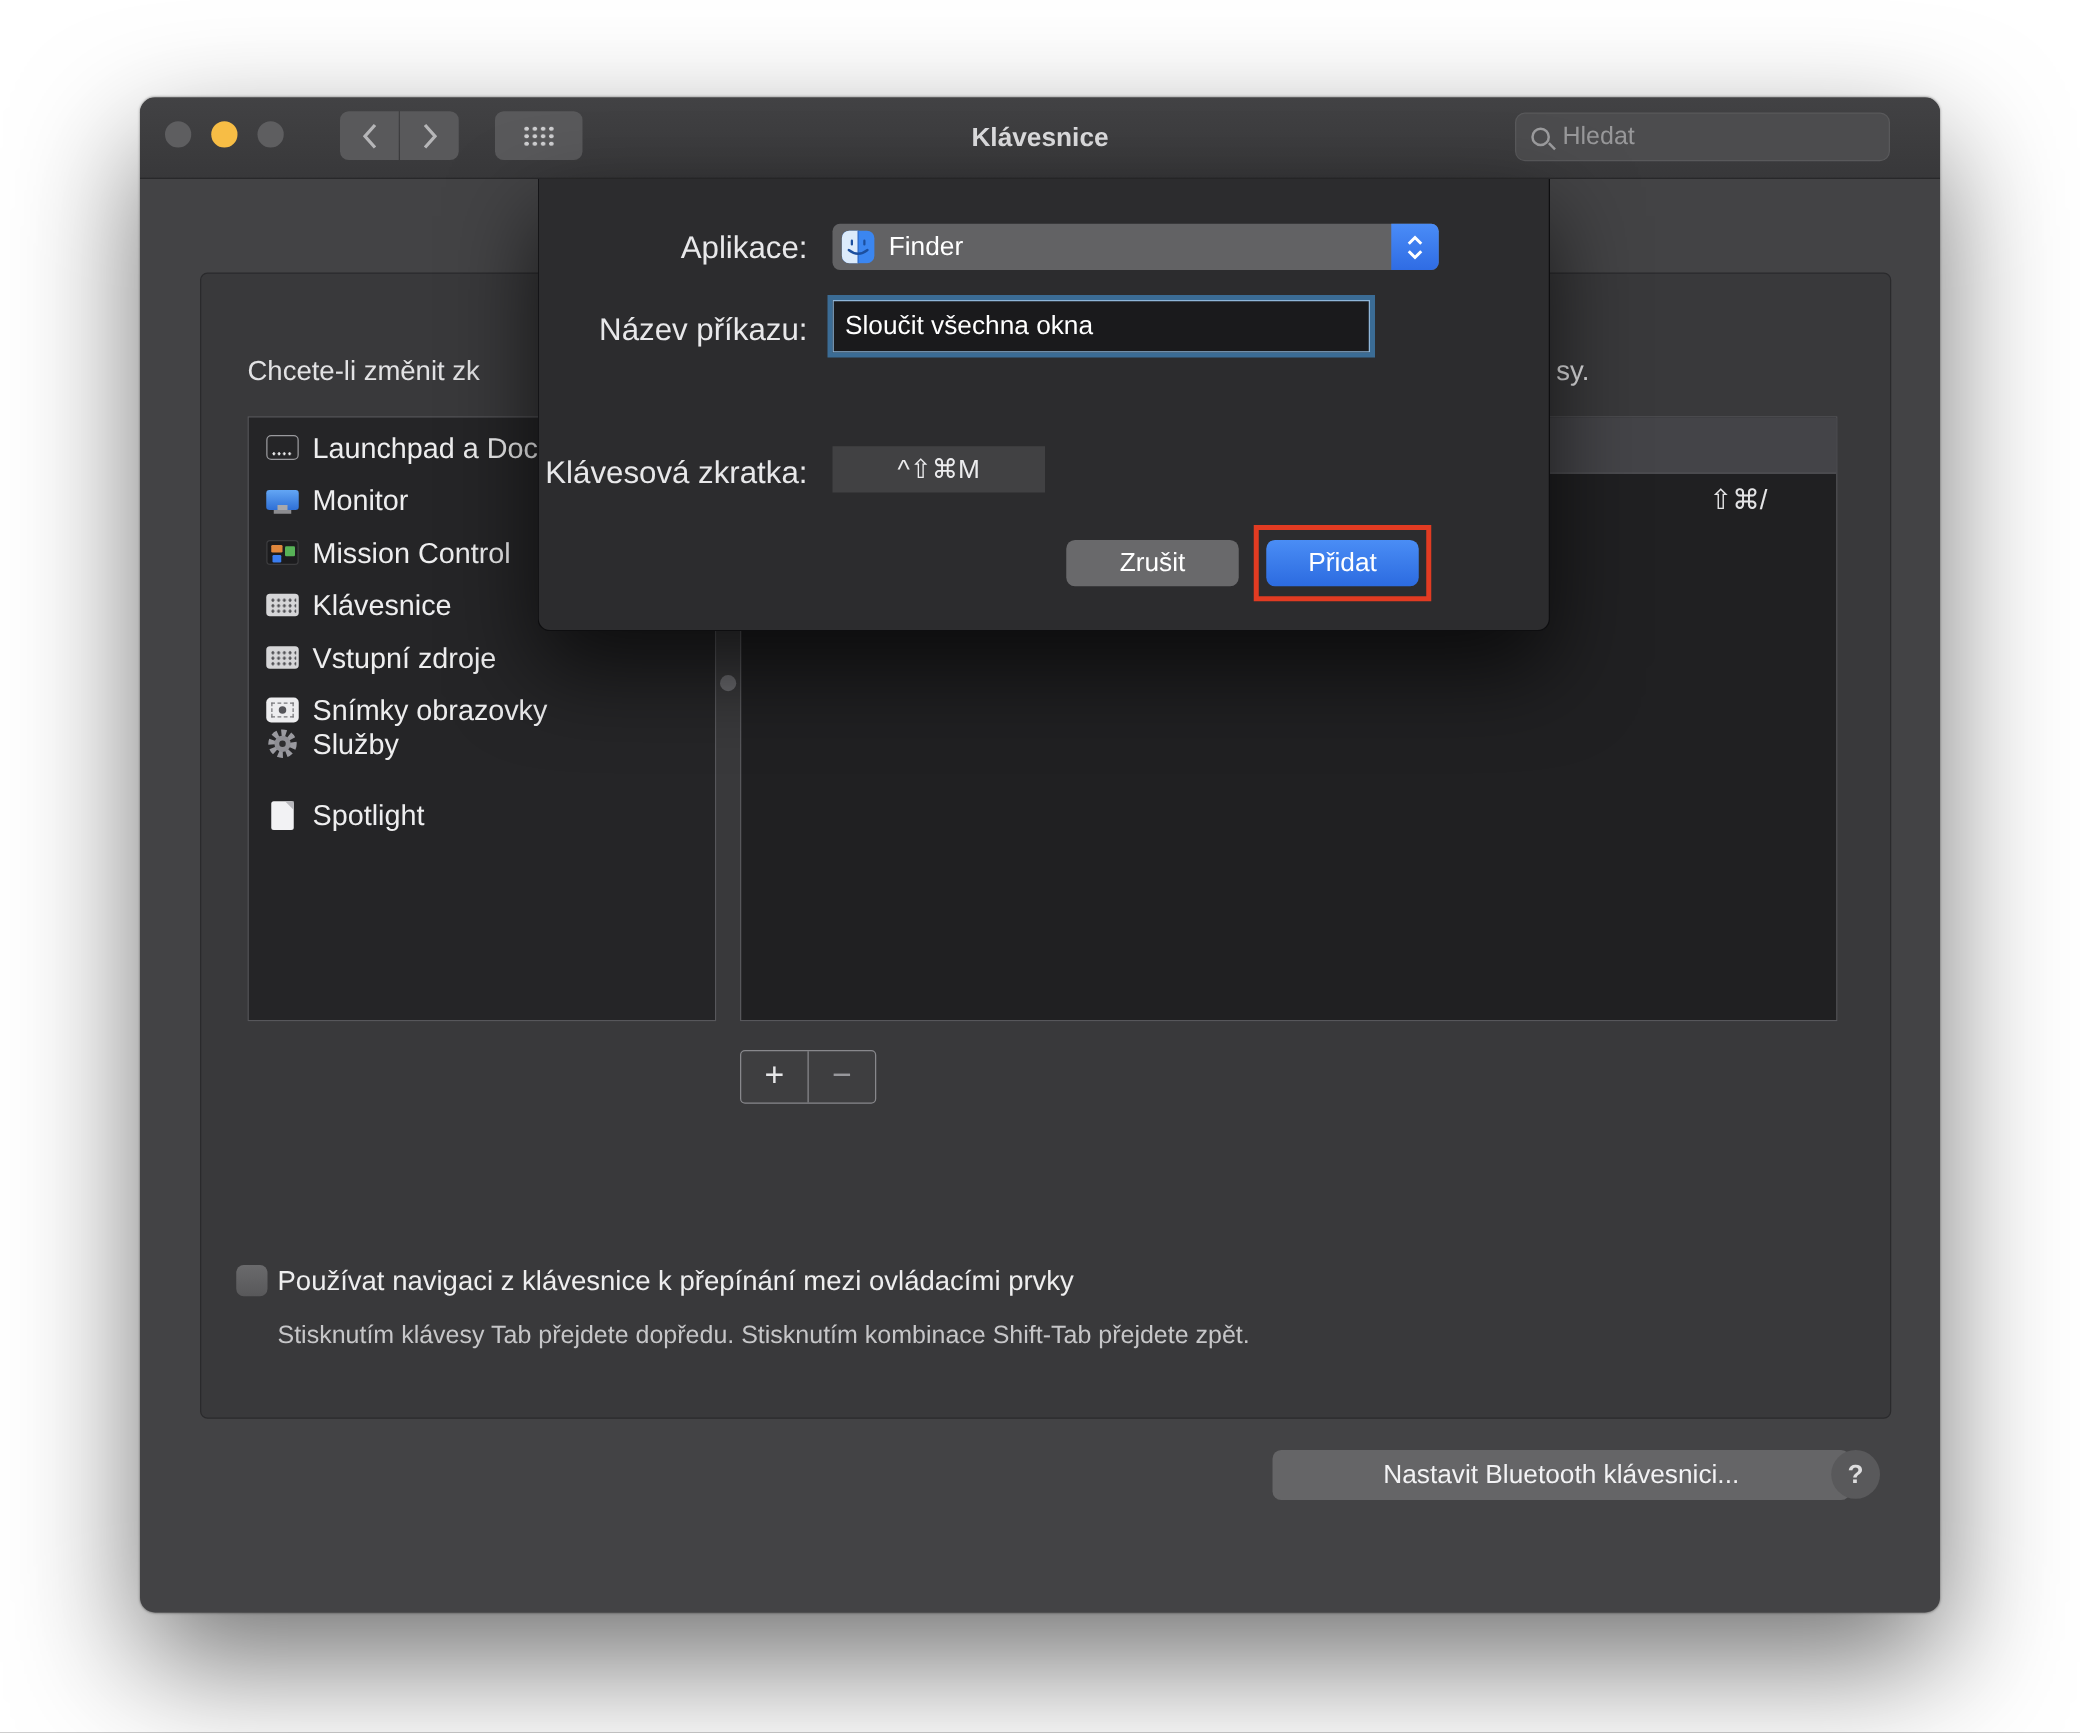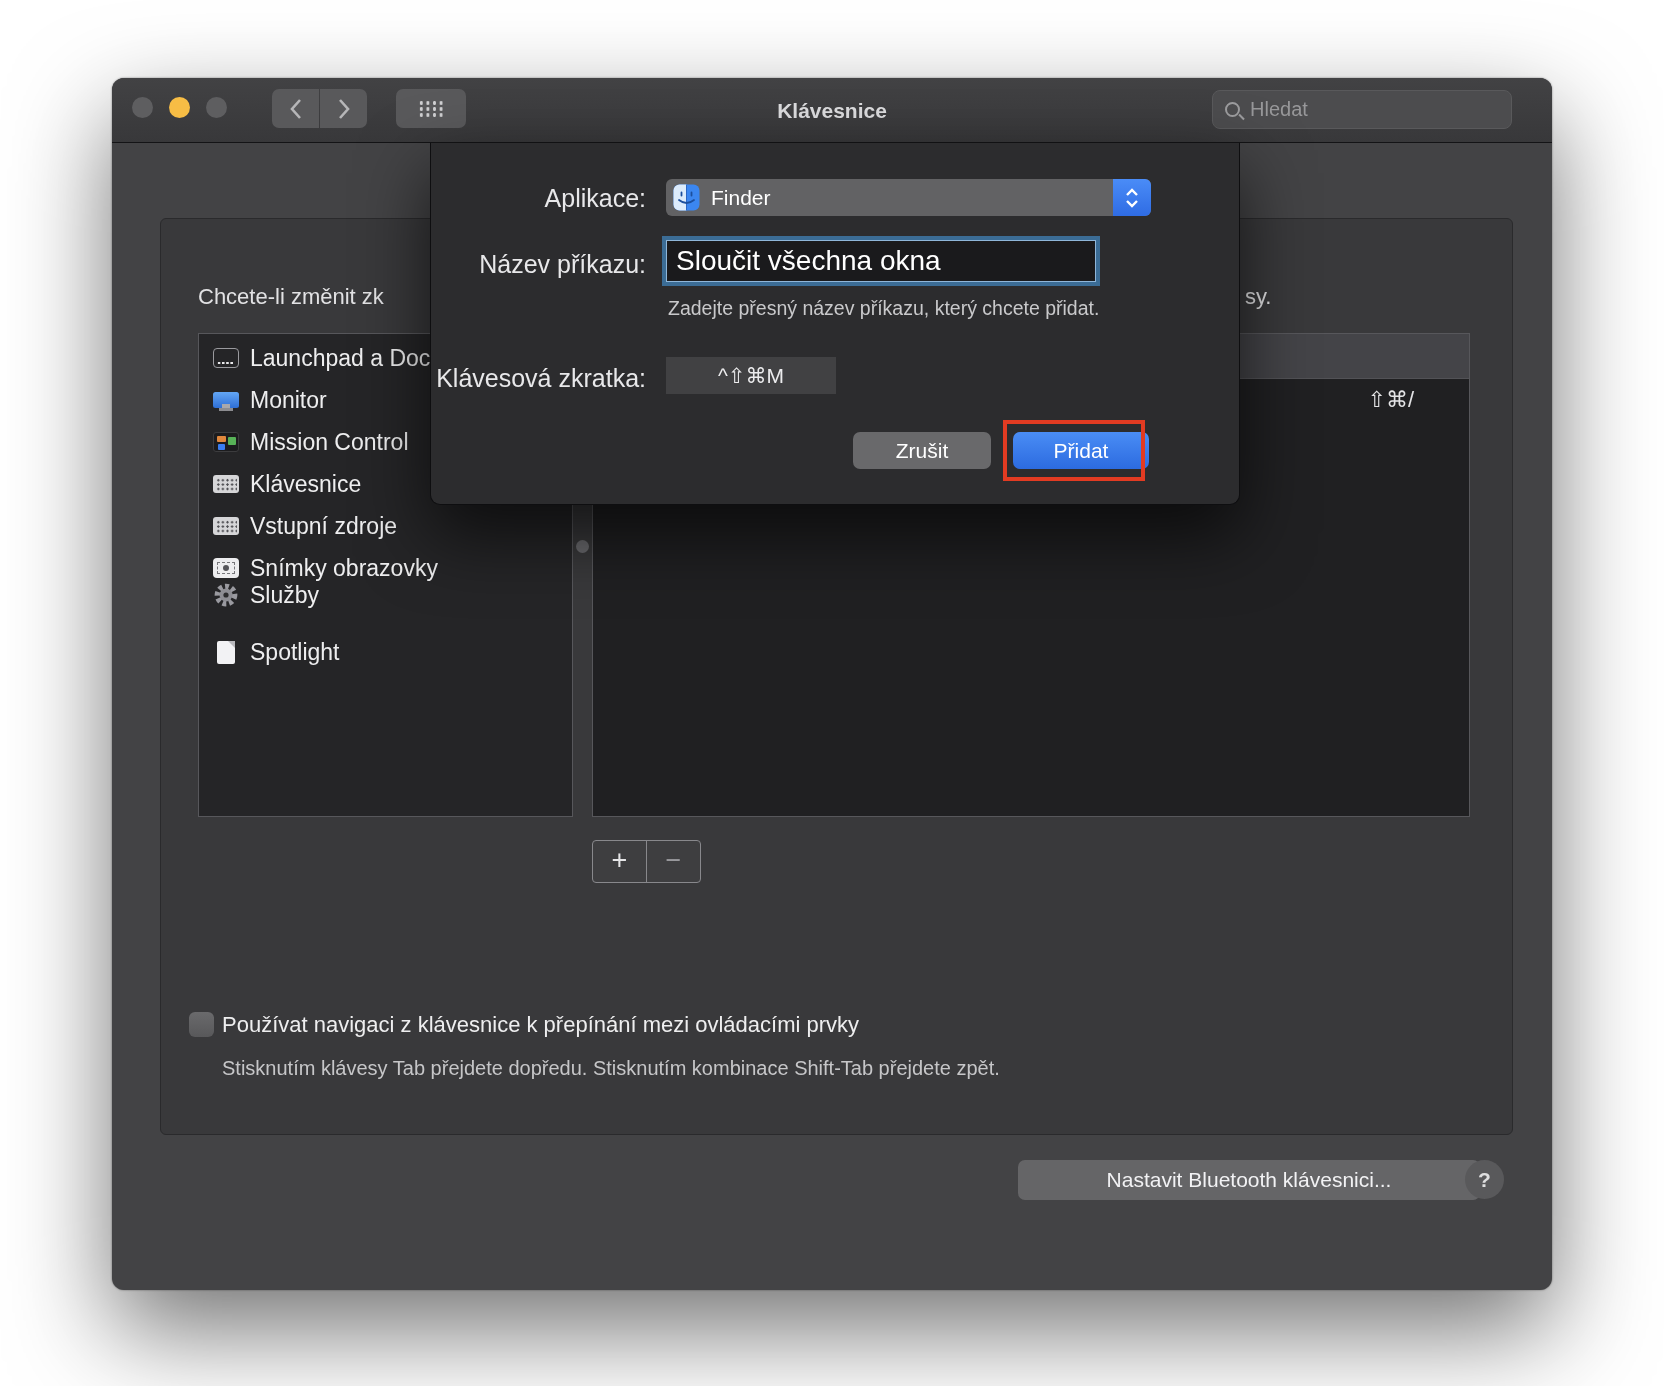--- a/index.html
+++ b/index.html
@@ -58,26 +58,26 @@
   .ic-short{ width:26px; height:24px; position:relative; }
   .ic-short .ruler{ position:absolute; left:0; top:9px; width:25px; height:7px; background:#c9a35f; border:1px solid #8a6a30; transform:rotate(-10deg); background-image:linear-gradient(90deg,#8a6a30 1px, transparent 1px); background-size:4px 100%; }
   .ic-short .pencil{ position:absolute; left:3px; top:9px; width:22px; height:5px; background:#6e4a22; transform:rotate(38deg); border-radius:2px; }
   
   .sheet{ position:absolute; left:318px; top:65px; width:810px; height:362px; background:#2c2c2e; border:1px solid #0e0e10; border-top:none; border-radius:0 0 10px 10px; box-shadow:0 30px 70px rgba(0,0,0,.65); z-index:20; }
   .sh-label{ position:absolute; left:0; width:215px; text-align:right; font-size:25px; color:#e8e8ea; }
   .popup{ position:absolute; left:235px; top:36px; width:485px; height:37px; background:#626264; border-radius:6px; display:flex; align-items:center; }
   .popup .app-ic{ margin-left:7px; }
   .popup .val{ margin-left:11px; font-size:21px; color:#ffffff; }
   .stepper{ position:absolute; right:0; top:0; width:38px; height:37px; background:linear-gradient(#4a8cf7,#2f6ce4); border-radius:0 6px 6px 0; display:flex; align-items:center; justify-content:center; }
-  .namefield{ position:absolute; left:235px; top:97px; width:430px; height:42px; background:#1a1a1c; border:1px solid #8fb6d9; outline:4px solid #3b6c95; line-height:40px; padding-left:9px; font-size:28px; color:#ffffff; }
+  .namefield{ position:absolute; left:235px; top:97px; width:430px; height:42px; background:#1a1a1c; border:1px solid #8fb6d9; outline:4px solid #3b6c95; line-height:40px; padding-left:9px; font-size:21px; color:#ffffff; }
   .helper{ position:absolute; left:237px; top:152px; width:436px; font-size:19.5px; line-height:27px; color:#c9c9cb; }
   .shortfield{ position:absolute; left:235px; top:214px; width:170px; height:37px; background:#414143; text-align:center; line-height:37px; font-size:21px; color:#ececee; }
   .btn{ position:absolute; height:37px; border-radius:7px; text-align:center; line-height:37px; font-size:21px; color:#ffffff; }
   .btn-cancel{ left:422px; top:289px; width:138px; background:#69696b; }
-  .btn-add{ left:582px; top:289px; width:136px; background:linear-gradient(#4a8df5,#2c6be0); }
+  .btn-add{ left:582px; top:289px; width:122px; background:linear-gradient(#4a8df5,#2c6be0); }
   .redbox{ position:absolute; left:572px; top:277px; width:142px; height:61px; border:4.5px solid #e23b22; z-index:25; }
   
   .addremove{ position:absolute; left:480px; top:762px; width:109px; height:43px; border:1.6px solid #88888c; border-radius:4px; display:flex; background:#3e3e40; }
   .addremove .seg{ flex:1; text-align:center; line-height:39px; font-size:27px; color:#e6e6e8; }
   .addremove .seg.minus{ border-left:1.6px solid #88888c; color:#98989c; }
   .chk{ position:absolute; left:77px; top:934px; width:25px; height:25px; border-radius:6px; background:linear-gradient(#6a6a6c,#58585a); }
   .chk-label{ position:absolute; left:110px; top:934px; font-size:22px; color:#eeeeef; }
   .chk-desc{ position:absolute; left:110px; top:979px; font-size:20px; color:#c6c6c8; }
   .bt-btn{ position:absolute; left:906px; top:1082px; width:462px; height:40px; background:#656567; border-radius:7px; text-align:center; line-height:40px; font-size:21px; color:#f2f2f4; }
   .help-btn{ position:absolute; left:1353px; top:1082px; width:39px; height:39px; border-radius:50%; background:#59595b; text-align:center; line-height:39px; font-size:21px; color:#dededf; font-weight:bold; }
@@ -211,21 +211,20 @@
       <span class="val">Finder</span>
       <span class="stepper">
         <svg width="16" height="22" viewBox="0 0 16 22">
             <polyline points="3,8 8,3 13,8" fill="none" stroke="#ffffff" stroke-width="2.4"></polyline>
             <polyline points="3,14 8,19 13,14" fill="none" stroke="#ffffff" stroke-width="2.4"></polyline>
           </svg>
       </span>
     </div>
     <div class="sh-label" style="top:107px">Název příkazu:</div>
     <div class="namefield">Sloučit všechna okna</div>
-    <div class="helper">Zadejte přesný název příkazu, který chcete přidat.</div>
     <div class="sh-label" style="top:221px">Klávesová zkratka:</div>
     <div class="shortfield">^⇧⌘M</div>
     <div class="btn btn-cancel">Zrušit</div>
     <div class="btn btn-add">Přidat</div>
     <div class="redbox"></div>
   </div>
 
 </div>
 
 </body></html>

